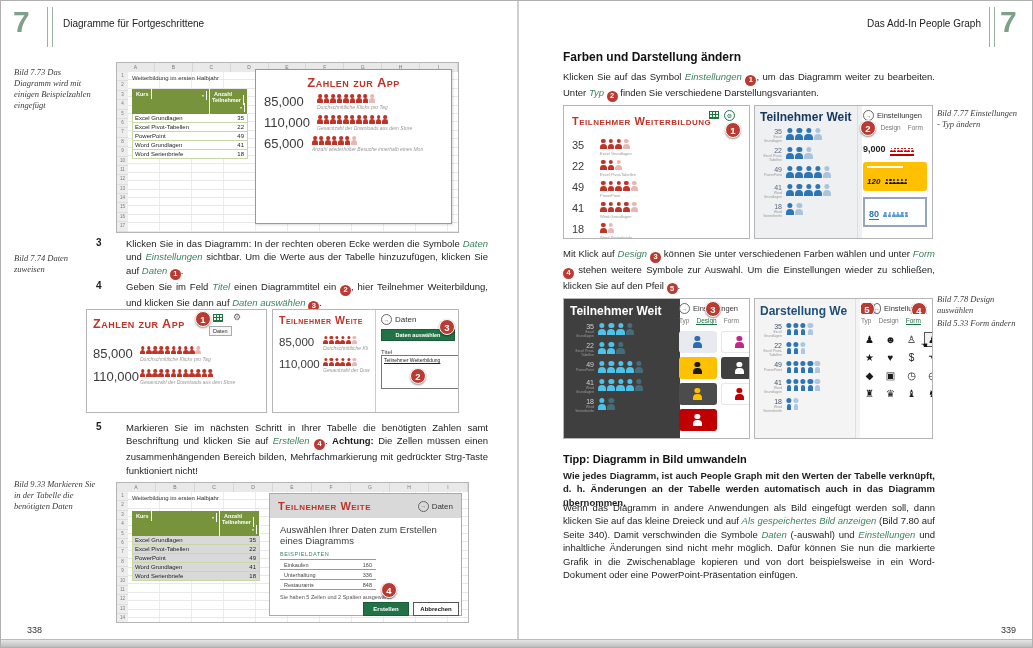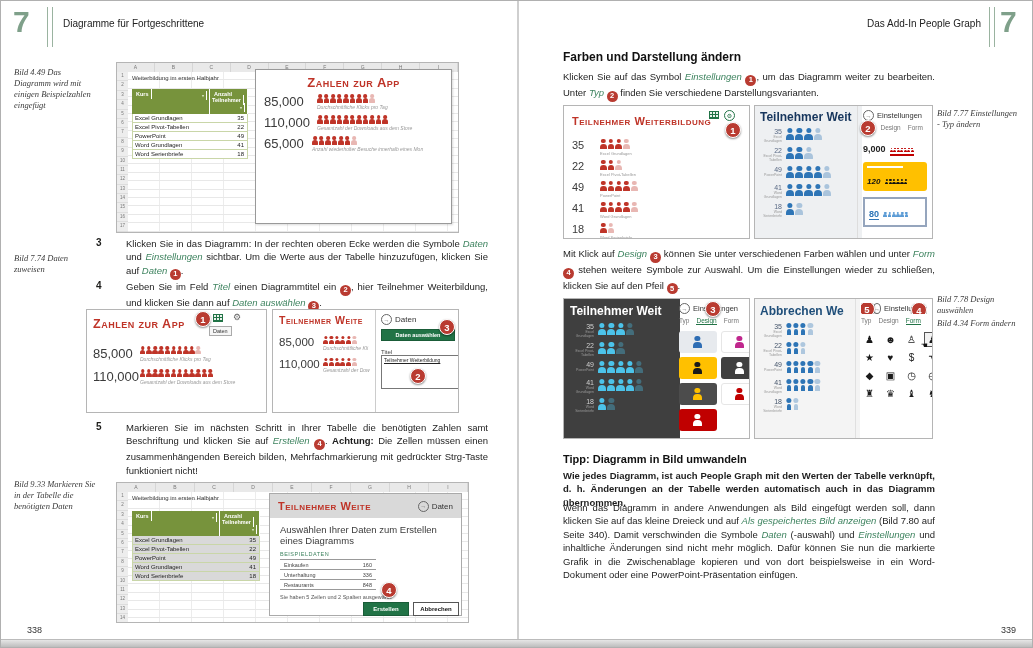--- a/index.html
+++ b/index.html
@@ -96,21 +96,21 @@
 </style>
 </head>
 <body>
 
 <div class="spread">
 
   <div class="abs chapnum" style="left:12px;top:4px;">7</div>
   <div class="abs vrule" style="left:46px;top:6px;"></div>
   <div class="abs runhead" style="left:62px;top:17px;">Diagramme für Fortgeschrittene</div>
 
-  <div class="abs mnote" style="left:13px;top:66px;">Bild 4.49 Das Diagramm wird mit einigen Beispielzahlen eingefügt</div>
+  <div class="abs mnote" style="left:13px;top:66px;">Bild 7.73 Das Diagramm wird mit einigen Beispielzahlen eingefügt</div>
   <div class="abs mnote" style="left:13px;top:252px;">Bild 7.74 Daten zuweisen</div>
   <div class="abs mnote" style="left:13px;top:478px;">Bild 9.33 Markieren Sie in der Tabelle die benötigten Daten</div>
 
   <div class="abs shot" style="left:115px;top:61px;width:343px;height:171px;">
     <div class="sheetcols">
         <span>A</span>
         <span>B</span>
         <span>C</span>
         <span>D</span>
         <span>E</span>
@@ -566,21 +566,21 @@
           </span>
           <span class="swatch" style="background: rgb(192, 0, 0); color: rgb(255, 255, 255);">
             <span class="person"></span>
           </span>
         </div>
     </div>
   </div>
 
   <div class="abs shot" style="left:753px;top:297px;width:179px;height:141px;">
     <div class="abs" style="left:0;top:0;width:100px;bottom:0;background:#f4f4f4;overflow:hidden;padding:5px 0 0 5px;">
-      <div class="bluecard-title" style="color:#1f4e79;">Abbrechen We</div>
+      <div class="bluecard-title" style="color:#1f4e79;">Darstellung We</div>
       <div class="rows5 thin" style="margin-top:5px;">
           <div class="pgrow">
           <div style="margin-right:4px;text-align:right;width:22px;">
             <div style="font-size:7px;color:#44546a;">35</div>
             <div class="lbl" style="font-size:3.5px;">Excel Grundlagen</div>
           </div>
           <div class="pgpeople" style="font-size:12px;color:#2e75b6;"><span class="person"></span><span class="person"></span><span class="person"></span><span class="person fade"></span></div>
         </div>
           <div class="pgrow">
           <div style="margin-right:4px;text-align:right;width:22px;">
@@ -640,21 +640,21 @@
           <span class="ficon">♜</span>
           <span class="ficon">♛</span>
           <span class="ficon">♝</span>
           <span class="ficon">♞</span>
         </div>
       <span class="cursor abs" style="right:4px;top:42px;">☚</span>
     </div>
   </div>
 
   <div class="abs mnote" style="left:936px;top:293px;">Bild 7.78 Design auswählen</div>
-  <div class="abs mnote" style="left:936px;top:317px;">Bild 4.34 Form ändern</div>
+  <div class="abs mnote" style="left:936px;top:317px;">Bild 5.33 Form ändern</div>
 
   <div class="abs tiph" style="left:562px;top:452px;">Tipp: Diagramm in Bild umwandeln</div>
   <div class="abs btxt" style="left:562px;top:468px;width:372px;font-weight:bold;">Wie jedes Diagramm, ist auch People Graph mit den Werten der Tabelle verknüpft, d. h. Änderungen an der Tabelle werden automatisch auch in das Diagramm übernommen.</div>
   <div class="abs btxt" style="left:562px;top:500px;width:372px;">Wenn das Diagramm in andere Anwendungen als Bild eingefügt werden soll, dann klicken Sie auf das kleine Dreieck und auf <i class="ref">Als gespeichertes Bild anzeigen</i> (Bild 7.80 auf Seite 340). Damit verschwinden die Symbole <i class="ref">Daten</i> (-auswahl) und <i class="ref">Einstellungen</i> und inhaltliche Änderungen sind nicht mehr möglich. Dafür können Sie nun die markierte Grafik in die Zwischenablage kopieren und von dort beispielsweise in ein Word-Dokument oder eine PowerPoint-Präsentation einfügen.</div>
 
   <div class="abs pagenum" style="left:1000px;top:624px;">339</div>
 
   <div class="gutter"></div>
   <div class="bottomstrip"></div>
 </div>

